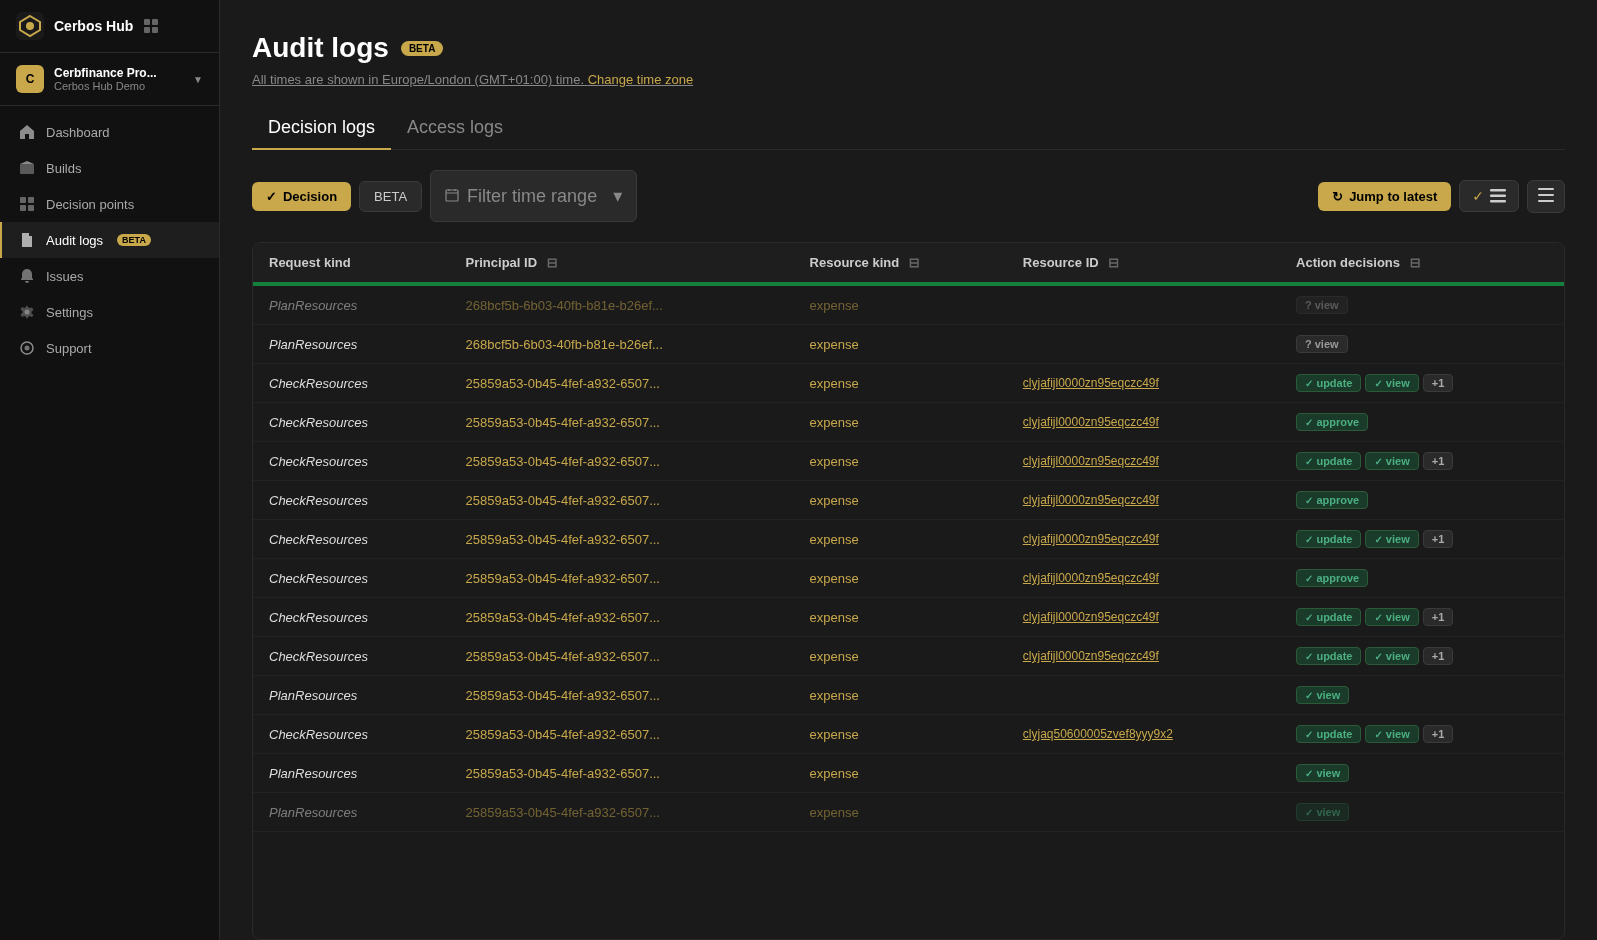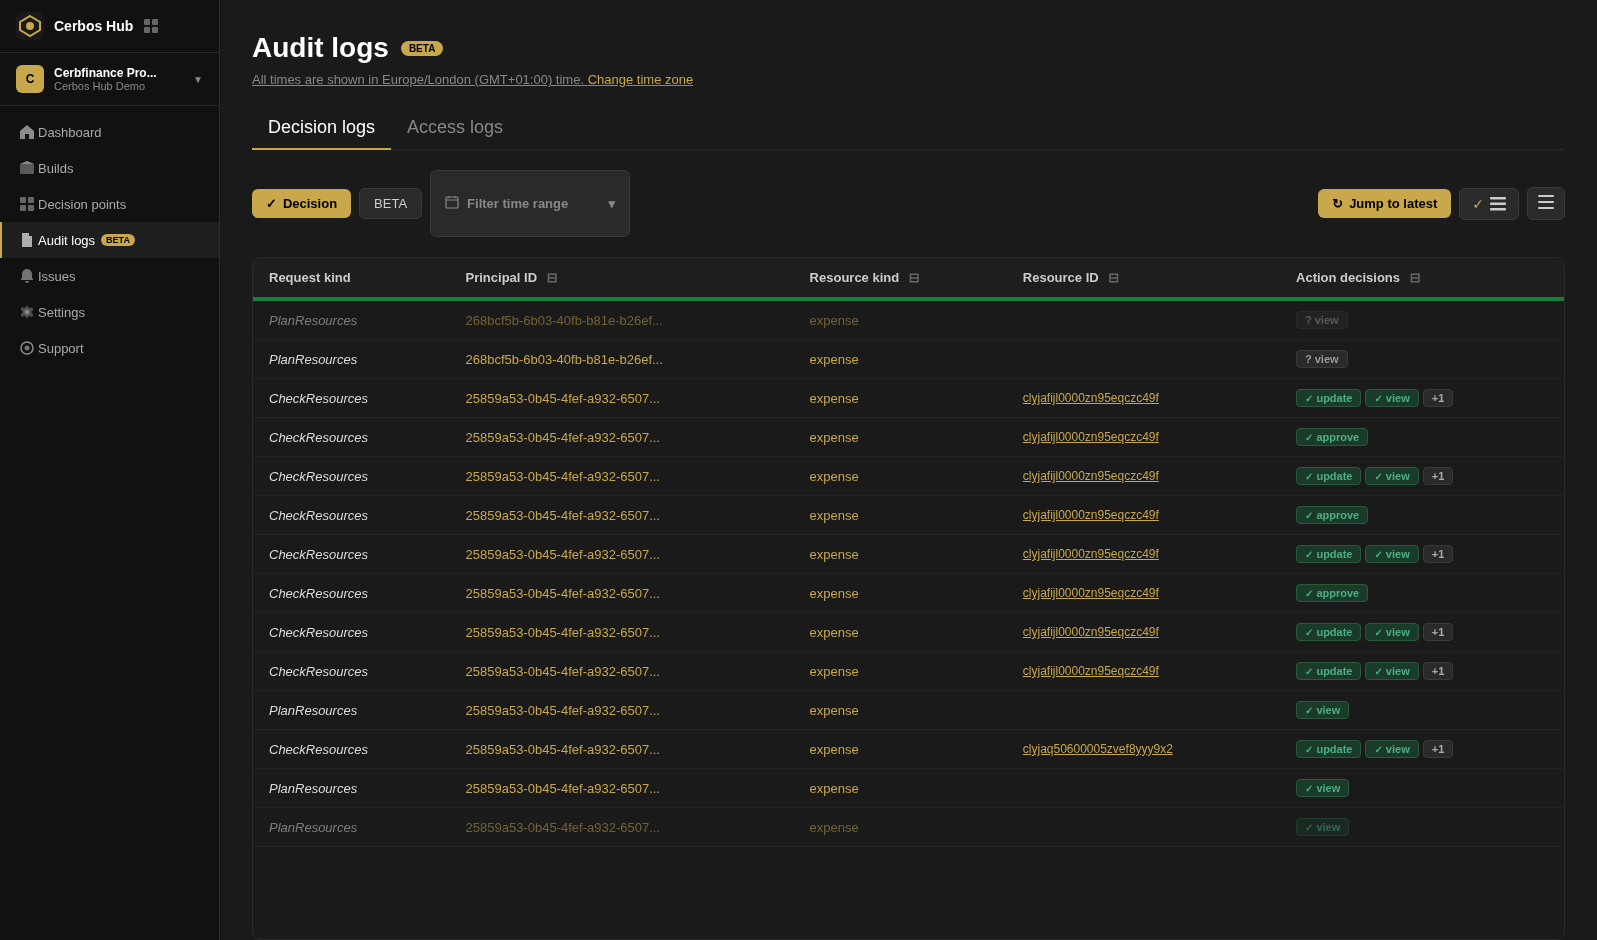--- a/index.html
+++ b/index.html
@@ -10,21 +10,21 @@
     .sidebar-header { padding: 12px 16px; display: flex; align-items: center; gap: 10px; border-bottom: 1px solid #2a2a2a; }
     .logo-icon { width: 28px; height: 28px; }
     .logo-text { font-weight: 600; font-size: 14px; color: #fff; }
     .sidebar-org { padding: 12px 16px; display: flex; align-items: center; gap: 10px; border-bottom: 1px solid #2a2a2a; cursor: pointer; }
     .org-icon { width: 28px; height: 28px; background: #c8a84b; border-radius: 6px; display: flex; align-items: center; justify-content: center; color: #000; font-weight: 700; font-size: 12px; }
     .org-info { flex: 1; }
     .org-name { font-size: 12px; font-weight: 600; color: #fff; white-space: nowrap; overflow: hidden; text-overflow: ellipsis; max-width: 120px; }
     .org-sub { font-size: 11px; color: #888; }
     .chevron-down { color: #888; font-size: 10px; }
     .nav-section { padding: 8px 0; flex: 1; }
-    .nav-item { display: flex; align-items: center; gap: 2px; padding: 9px 16px; color: #aaa; cursor: pointer; border-left: 2px solid transparent; }
+    .nav-item { display: flex; align-items: center; gap: 10px; padding: 9px 16px; color: #aaa; cursor: pointer; border-left: 2px solid transparent; }
     .nav-item.active { background: #1e1e1e; color: #fff; border-left-color: #c8a84b; }
     .nav-icon { width: 18px; height: 18px; display: flex; align-items: center; justify-content: center; opacity: 0.8; }
     .nav-label { font-size: 13px; }
     .beta-badge { background: #c8a84b; color: #000; font-size: 9px; font-weight: 700; padding: 1px 5px; border-radius: 10px; margin-left: 4px; }
 
     
     .main { flex: 1; display: flex; flex-direction: column; overflow: hidden; background: #1a1a1a; }
     .main-content { flex: 1; padding: 32px 32px 0 32px; display: flex; flex-direction: column; overflow: hidden; }
 
     
@@ -36,21 +36,21 @@
 
     
     .tabs { display: flex; gap: 0; margin-bottom: 20px; border-bottom: 1px solid #2a2a2a; }
     .tab { padding: 10px 16px; cursor: pointer; color: #888; font-size: 18px; border-bottom: 2px solid transparent; margin-bottom: -1px; }
     .tab.active { color: #fff; border-bottom-color: #c8a84b; }
 
     
     .toolbar { display: flex; align-items: center; gap: 8px; margin-bottom: 20px; }
     .btn-decision { background: #c8a84b; color: #000; border: none; padding: 7px 14px; border-radius: 6px; cursor: pointer; font-weight: 600; display: flex; align-items: center; gap: 6px; font-size: 13px; }
     .btn-json { background: #2a2a2a; color: #ccc; border: 1px solid #3a3a3a; padding: 7px 14px; border-radius: 6px; cursor: pointer; font-size: 13px; }
-    .filter-time { background: #2a2a2a; border: 1px solid #3a3a3a; color: #888; padding: 24px 14px; border-radius: 6px; cursor: pointer; display: flex; align-items: center; gap: 8px; font-size: 13px; min-width: 200px; font-weight: bold; }
+    .filter-time { background: #2a2a2a; border: 1px solid #3a3a3a; color: #888; padding: 14px 14px; border-radius: 6px; cursor: pointer; display: flex; align-items: center; gap: 8px; font-size: 18px; min-width: 200px; }
     .spacer { flex: 1; }
     .btn-jump { background: #c8a84b; color: #000; border: none; padding: 7px 14px; border-radius: 6px; cursor: pointer; font-weight: 600; display: flex; align-items: center; gap: 6px; font-size: 13px; }
     .btn-view-toggle { background: #2a2a2a; border: 1px solid #3a3a3a; color: #ccc; padding: 7px 12px; border-radius: 6px; cursor: pointer; display: flex; align-items: center; gap: 6px; }
     .btn-menu { background: #2a2a2a; border: 1px solid #3a3a3a; color: #ccc; padding: 7px 10px; border-radius: 6px; cursor: pointer; }
 
     
     .table-container { flex: 1; overflow: auto; border: 1px solid #2a2a2a; border-radius: 8px; }
     table { width: 100%; border-collapse: collapse; }
     thead tr { background: #1e1e1e; border-bottom: 4px solid #15803d; }
     th { padding: 12px 16px; text-align: left; font-size: 13px; font-weight: 600; color: #ccc; white-space: nowrap; }

